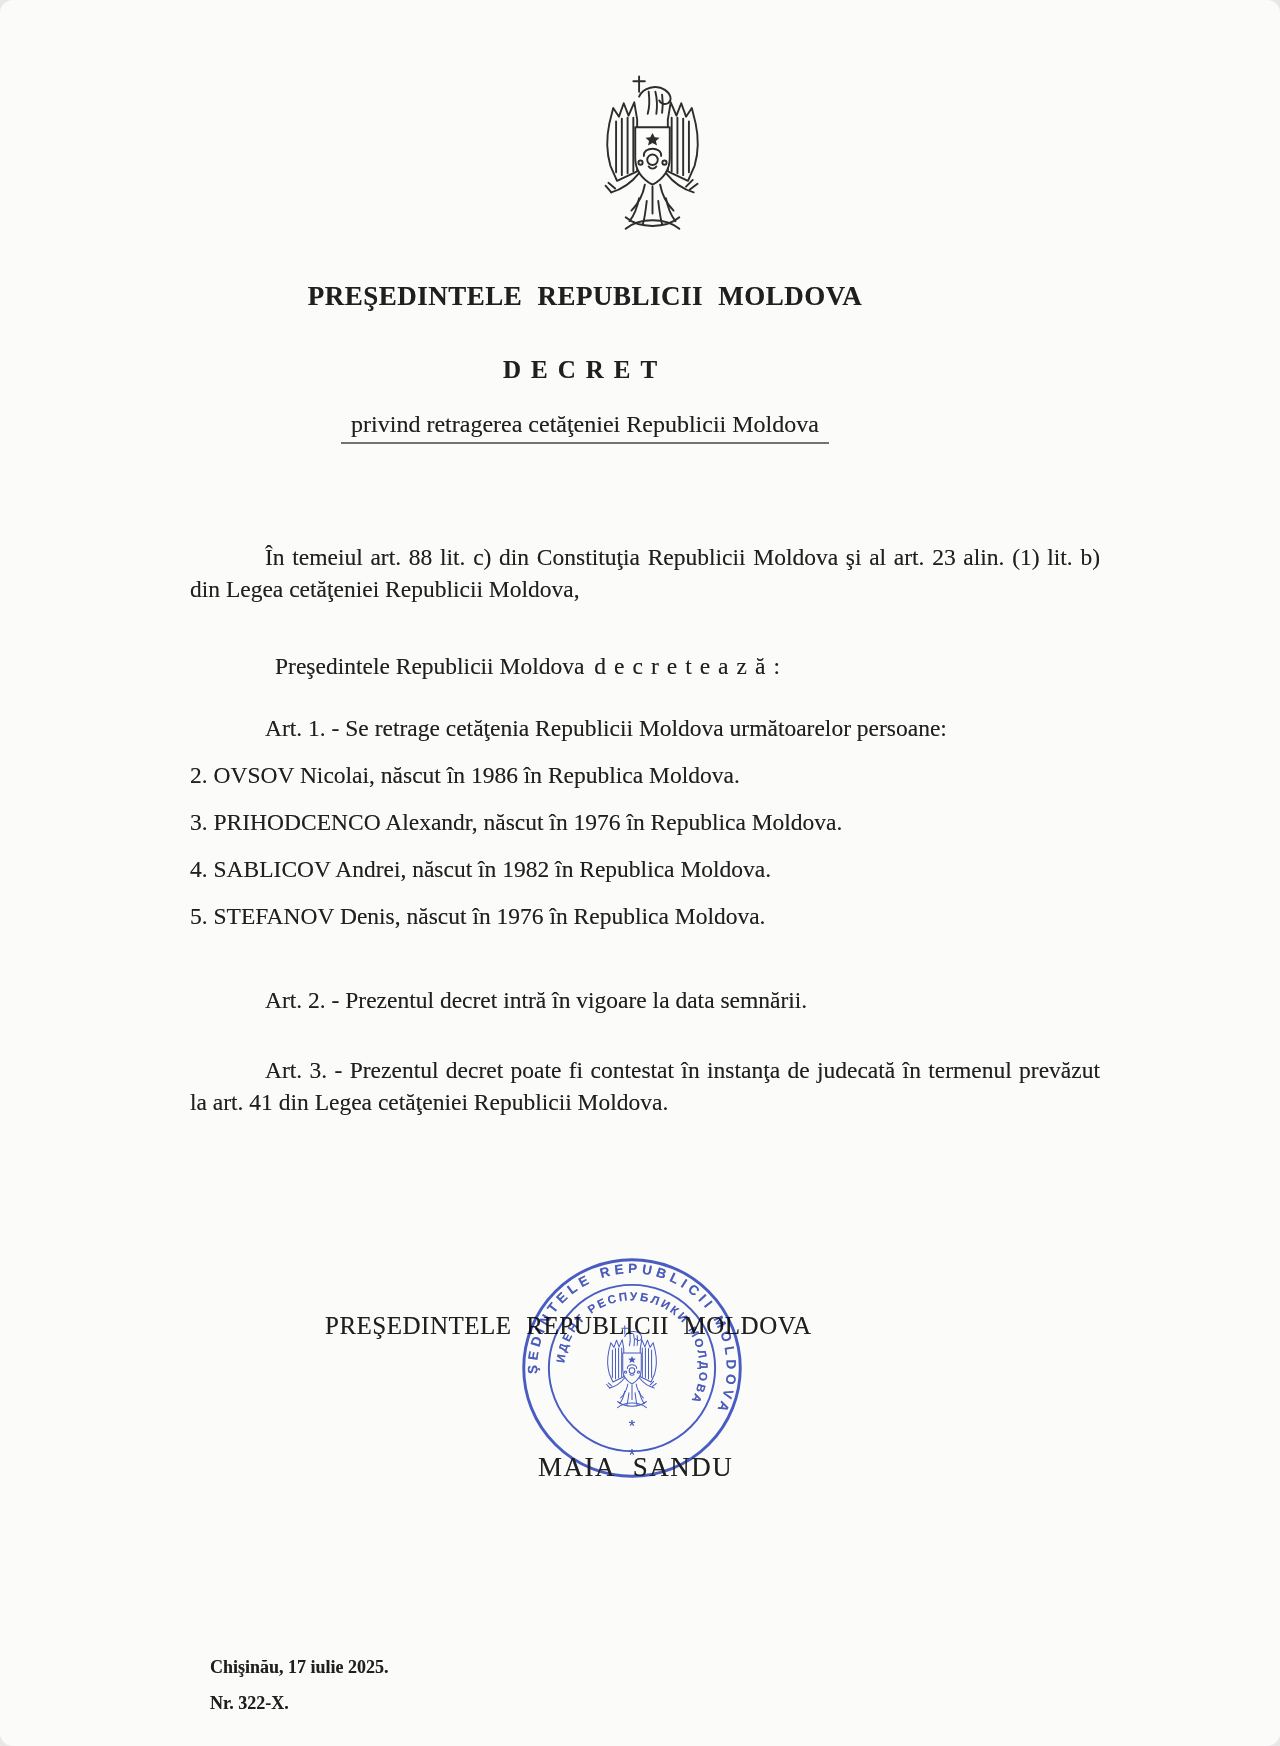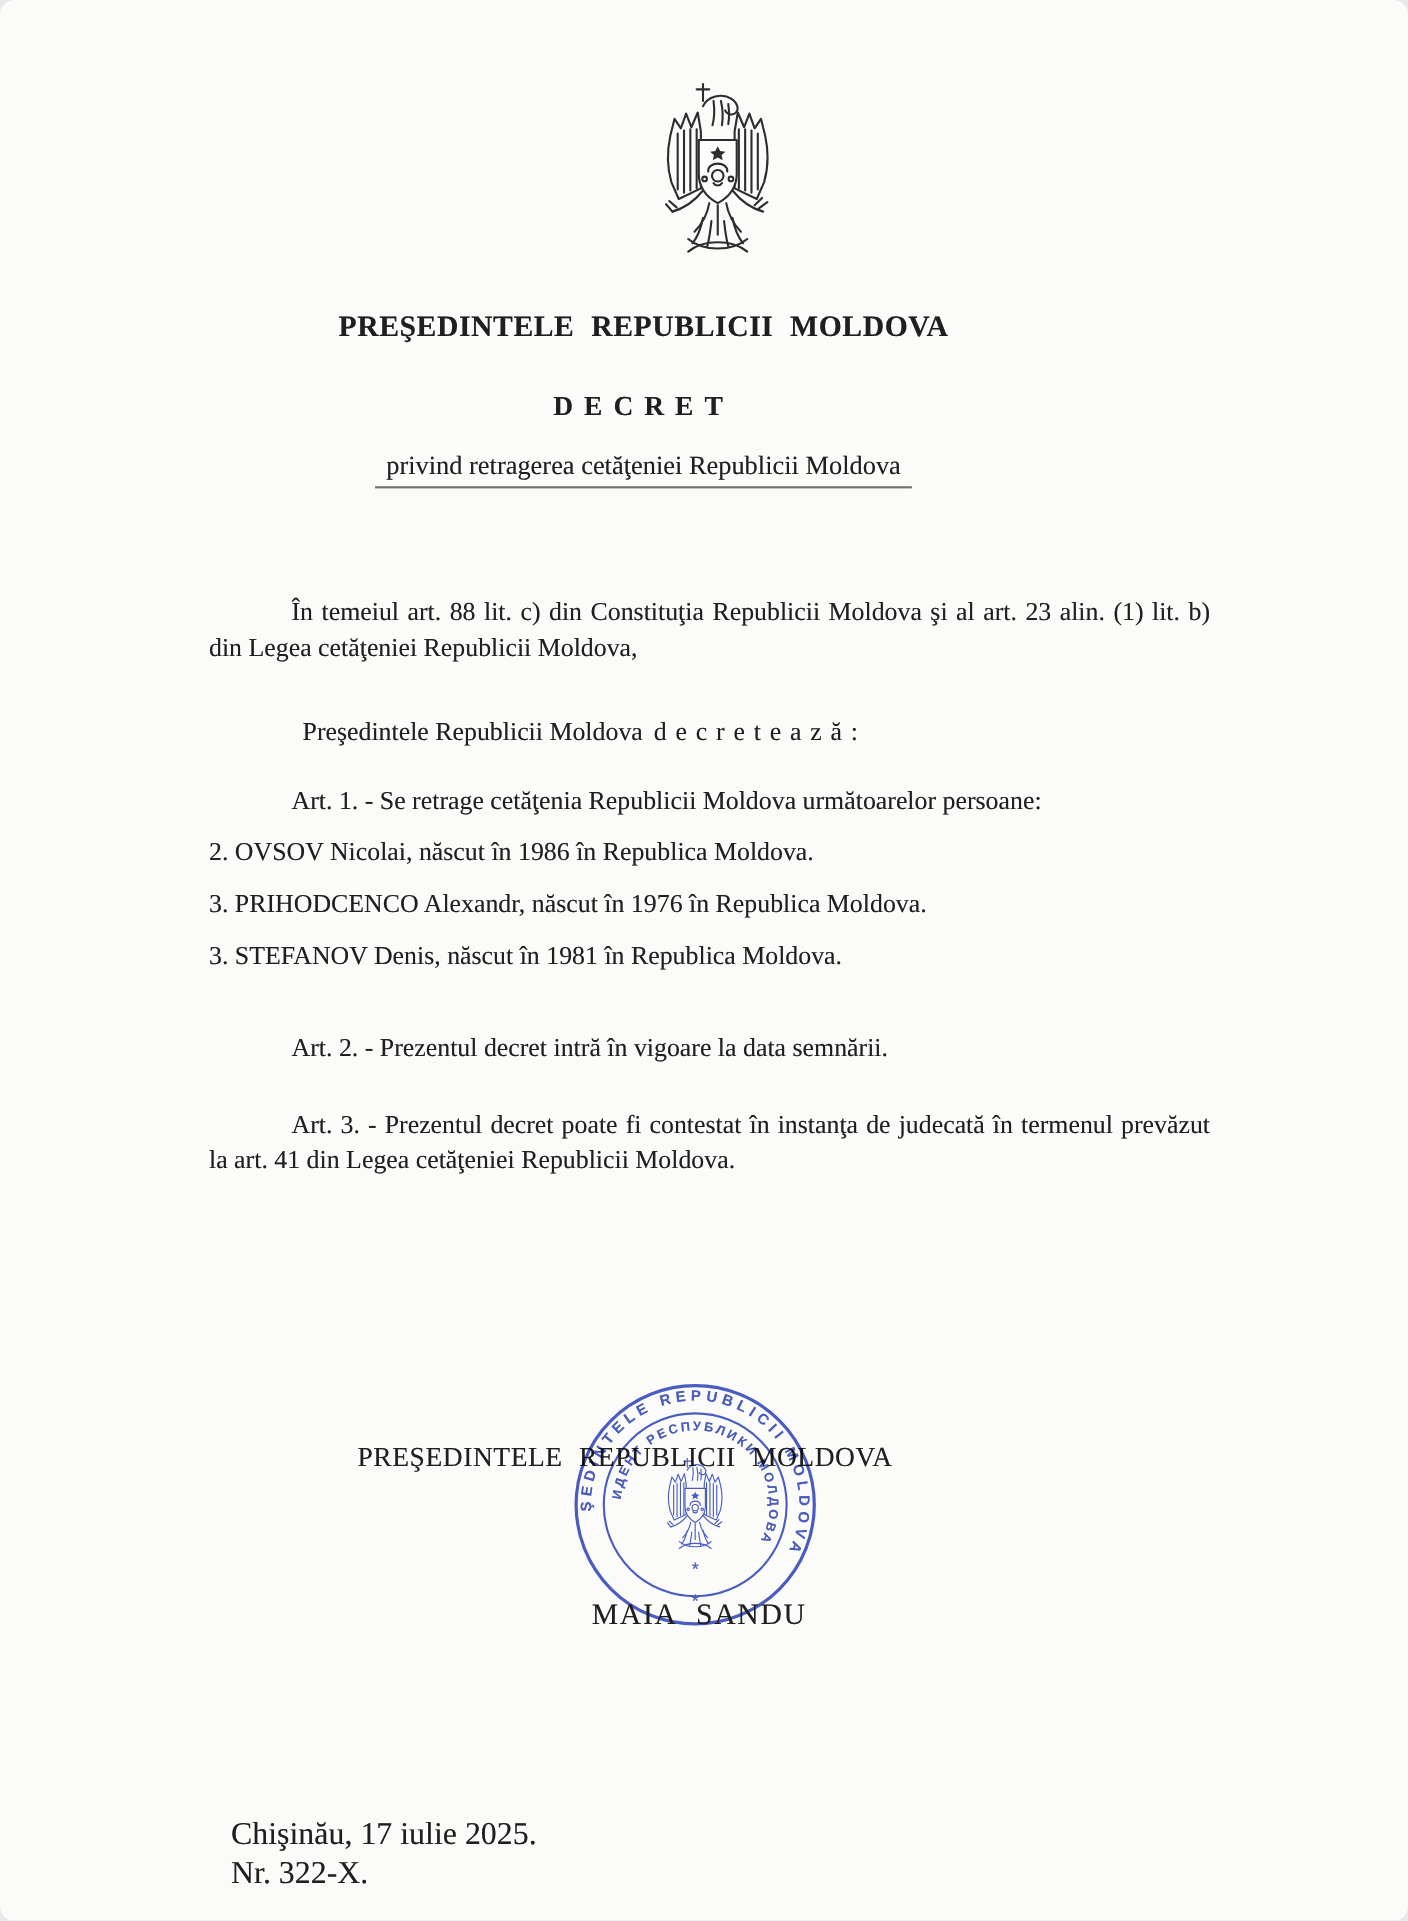--- a/index.html
+++ b/index.html
@@ -57,21 +57,21 @@
   .seal{position:absolute;left:516px;top:1252px;width:232px;height:232px;
         color:var(--seal);mix-blend-mode:multiply;opacity:.92;filter:blur(.3px);}
   .s-ring{fill:none;stroke:currentColor;}
   .s-outer{fill:currentColor;font-family:"Liberation Sans","DejaVu Sans",sans-serif;
            font-weight:bold;font-size:14px;letter-spacing:4.5px;}
   .s-inner{fill:currentColor;font-family:"Liberation Sans","DejaVu Sans",sans-serif;
            font-weight:bold;font-size:12px;letter-spacing:2.5px;}
   .s-star{fill:currentColor;font-size:17px;font-family:"Liberation Sans",sans-serif;}
 
   
-  .footer{position:absolute;left:210px;top:1649px;font-size:29px;line-height:36px;}
+  .footer{position:absolute;left:210px;top:1649px;font-size:18px;line-height:36px;font-weight:bold;}
 </style>
 </head>
 <body>
 
 <div class="page">
 
   <svg class="defs-svg" aria-hidden="true">
     <defs>
       <symbol id="moldova-emblem" viewBox="0 0 120 170">
         <g fill="none" stroke="currentColor" stroke-width="2" stroke-linecap="round" stroke-linejoin="round">
@@ -122,21 +122,22 @@
       <span class="subject">privind retragerea cetăţeniei Republicii Moldova</span>
     </div>
   </div>
 
   <div class="bodytext">
     <p class="indent just">În temeiul art. 88 lit. c) din Constituţia Republicii Moldova şi al art. 23 alin. (1) lit. b) din Legea cetăţeniei Republicii Moldova,</p>
     <p class="enacting"><span>Preşedintele Republicii Moldova</span><span class="spaced">decretează:</span></p>
     <p class="indent art1">Art. 1. - Se retrage cetăţenia Republicii Moldova următoarelor persoane:</p>
     <p class="person">2. OVSOV Nicolai, născut în 1986 în Republica Moldova.</p>
     <p class="person">3. PRIHODCENCO Alexandr, născut în 1976 în Republica Moldova.</p>
-    <p class="person">3. STEFANOV Denis, născut în 1981 în Republica Moldova.</p>
+    <p class="person">4. SABLICOV Andrei, născut în 1982 în Republica Moldova.</p>
+    <p class="person">5. STEFANOV Denis, născut în 1976 în Republica Moldova.</p>
     <p class="indent art2">Art. 2. - Prezentul decret intră în vigoare la data semnării.</p>
     <p class="indent just art3">Art. 3. - Prezentul decret poate fi contestat în instanţa de judecată în termenul prevăzut la art. 41 din Legea cetăţeniei Republicii Moldova.</p>
   </div>
 
   <div class="sig-role">PREŞEDINTELE REPUBLICII MOLDOVA</div>
 
   <svg class="seal" viewBox="0 0 240 240">
     <defs>
       <path id="latinArc" d="M 22 120 A 98 98 0 1 1 218 120 A 98 98 0 1 1 22 120"></path>
       <path id="cyrArc" d="M 50 120 A 70 70 0 1 1 190 120 A 70 70 0 1 1 50 120"></path>

